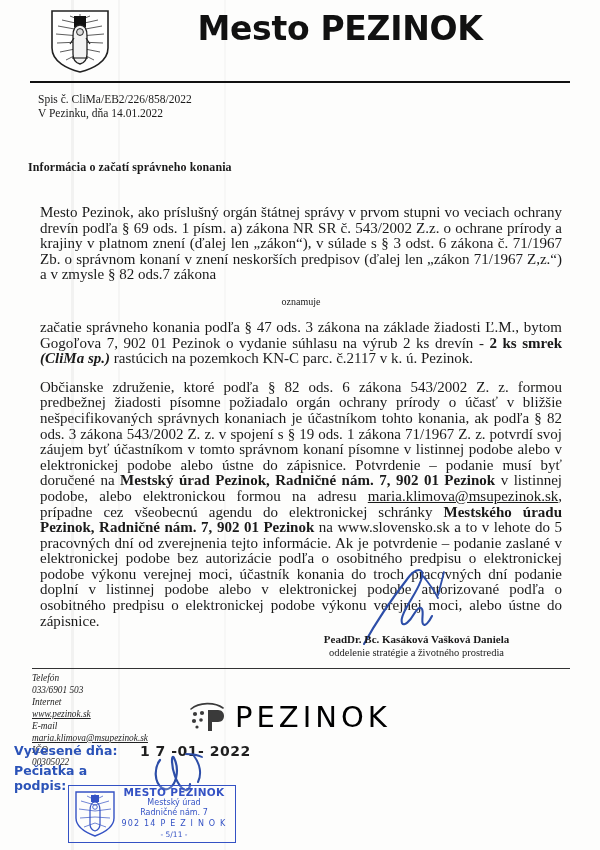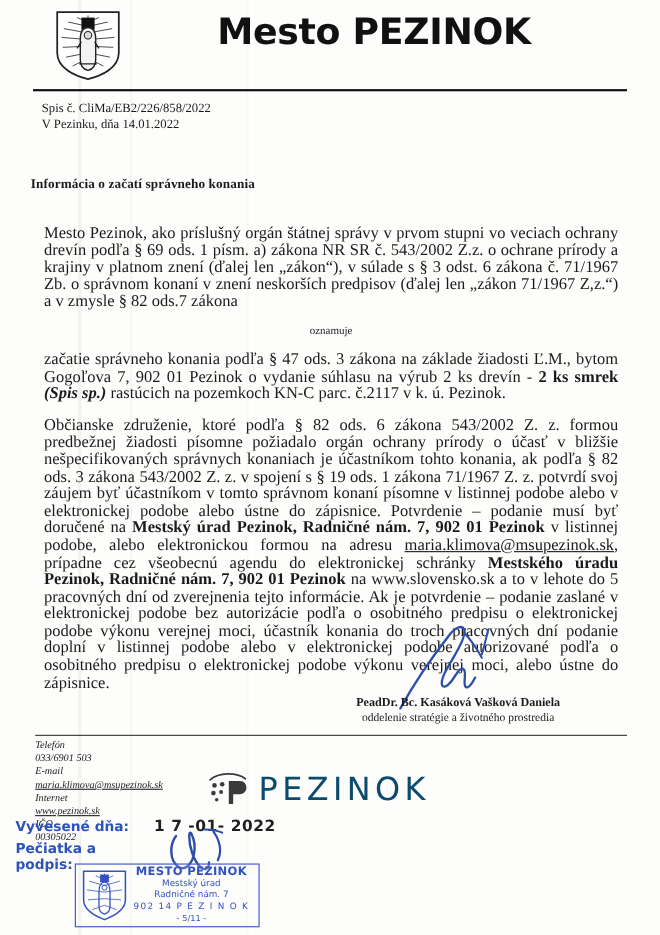--- a/index.html
+++ b/index.html
@@ -182,21 +182,21 @@
     top: 698px;
     display: flex;
     align-items: center;
     height: 38px;
   }
   .brand-mark { width: 44px; height: 34px; }
   .brand-word {
     font-family: "DejaVu Sans", sans-serif;
     font-size: 29px;
     letter-spacing: 4px;
-    color: #0c4a6e;
+    color: #000000;
     margin-left: 6px;
     line-height: 34px;
   }
 
   
   .posting {
     position: absolute;
     left: 14px;
     top: 737px;
     width: 300px;
@@ -304,21 +304,21 @@
   <div class="subject">Informácia o začatí správneho konania</div>
 
   <div class="body-col">
 
     <p class="para">
       <span>Mesto Pezinok, ako príslušný orgán štátnej správy v prvom stupni vo veciach ochrany drevín podľa § 69 ods. 1 písm. a)   zákona NR SR   č. 543/2002  Z.z.  o ochrane prírody a krajiny  v platnom  znení (ďalej len „zákon“), v súlade  s § 3 odst. 6  zákona č. 71/1967 Zb.  o  správnom  konaní  v znení   neskorších   predpisov  (ďalej len „zákon 71/1967 Z,z.“) a v zmysle § 82 ods.7 zákona</span>
     </p>
 
     <div class="announce">oznamuje</div>
 
-    <p class="para"><span>začatie správneho konania podľa § 47 ods. 3  zákona na základe žiadosti Ľ.M., bytom Gogoľova 7, 902 01 Pezinok o vydanie súhlasu na výrub 2 ks drevín - </span><span class="b">2 ks smrek</span><span class="bi"> (Spis sp.)</span><span> rastúcich na pozemkoch KN-C parc. č.2117 v k. ú. Pezinok.</span></p>
+    <p class="para"><span>začatie správneho konania podľa § 47 ods. 3  zákona na základe žiadosti Ľ.M., bytom Gogoľova 7, 902 01 Pezinok o vydanie súhlasu na výrub 2 ks drevín - </span><span class="b">2 ks smrek</span><span class="bi"> (CliMa sp.)</span><span> rastúcich na pozemkoch KN-C parc. č.2117 v k. ú. Pezinok.</span></p>
 
     <p class="para"><span>Občianske združenie, ktoré podľa § 82 ods. 6 zákona 543/2002 Z. z. formou predbežnej žiadosti písomne požiadalo orgán ochrany prírody o účasť v bližšie nešpecifikovaných správnych konaniach je účastníkom tohto konania, ak podľa § 82 ods. 3 zákona 543/2002 Z. z.   v spojení s § 19 ods. 1 zákona 71/1967 Z. z. potvrdí svoj záujem byť účastníkom v tomto správnom konaní písomne v listinnej podobe alebo v elektronickej podobe alebo ústne do zápisnice. Potvrdenie – podanie musí byť doručené na </span><span class="b">Mestský úrad Pezinok, Radničné nám. 7, 902 01 Pezinok</span><span> v listinnej podobe, alebo elektronickou formou na adresu </span><span class="u">maria.klimova@msupezinok.sk</span><span>, prípadne cez všeobecnú agendu do elektronickej schránky </span><span class="b">Mestského úradu Pezinok, Radničné nám. 7, 902 01 Pezinok</span><span> na www.slovensko.sk a to v lehote do 5 pracovných dní od zverejnenia tejto informácie. Ak je potvrdenie – podanie zaslané v elektronickej podobe bez autorizácie podľa o osobitného predpisu o elektronickej podobe výkonu verejnej moci, účastník konania do troch pracovných dní podanie doplní v listinnej podobe alebo v elektronickej podobe autorizované podľa o osobitného predpisu o elektronickej podobe výkonu verejnej moci, alebo ústne do zápisnice.</span></p>
   </div>
 
   <div class="sig-scribble">
     <svg viewBox="0 0 135 80" width="135" height="80">
       <path d="M14 78 C26 56 44 30 58 12 C64 4 70 2 72 6 C74 11 68 22 62 32 C56 42 50 52 52 57 C54 61 60 55 64 48 C67 43 70 40 72 43 C74 47 71 55 73 58 C75 61 79 56 82 50" fill="none" stroke="#2d4ea8" stroke-width="2.1" stroke-linecap="round"></path>
       <path d="M72 9 C78 16 84 24 88 32" fill="none" stroke="#2d4ea8" stroke-width="1.8" stroke-linecap="round"></path>
       <path d="M94 6 C92 14 90 22 88 29" fill="none" stroke="#2d4ea8" stroke-width="1.8" stroke-linecap="round"></path>
     </svg>
@@ -328,27 +328,27 @@
     <div class="sig-name">PeadDr. Bc. Kasáková Vašková Daniela</div>
     <div class="sig-dept">oddelenie stratégie a životného prostredia</div>
   </div>
 
   <div class="footer-rule"></div>
   <div class="footer">
     <div class="fcol c1">
       <span class="flabel">Telefón</span>
       <span class="fvalue">033/6901 503</span>
     </div>
+    <div class="fcol c3">
+      <span class="flabel">Internet</span>
+      <span class="fvalue link">www.pezinok.sk</span>
+    </div>
     <div class="fcol c2">
       <span class="flabel">E-mail</span>
       <span class="fvalue link">maria.klimova@msupezinok.sk</span>
-    </div>
-    <div class="fcol c3">
-      <span class="flabel">Internet</span>
-      <span class="fvalue link">www.pezinok.sk</span>
     </div>
     <div class="fcol c4">
       <span class="flabel">IČO</span>
       <span class="fvalue">00305022</span>
     </div>
   </div>
 
   <div class="brand">
     <div class="brand-mark">
       <svg viewBox="0 0 44 34" width="44" height="34">

